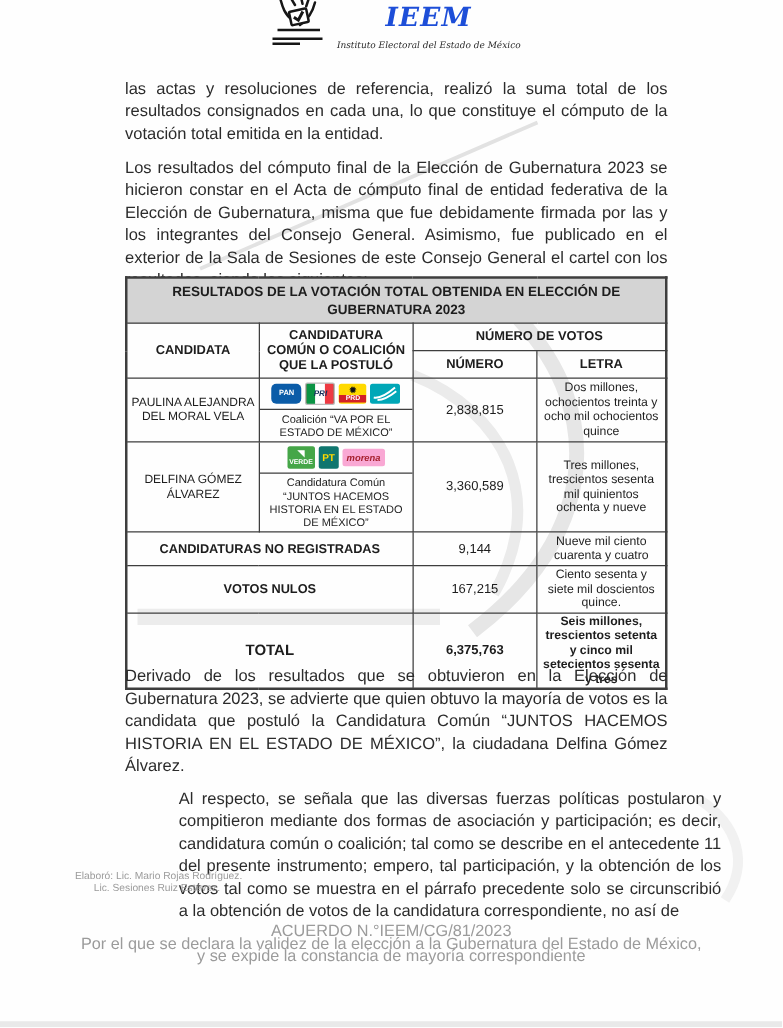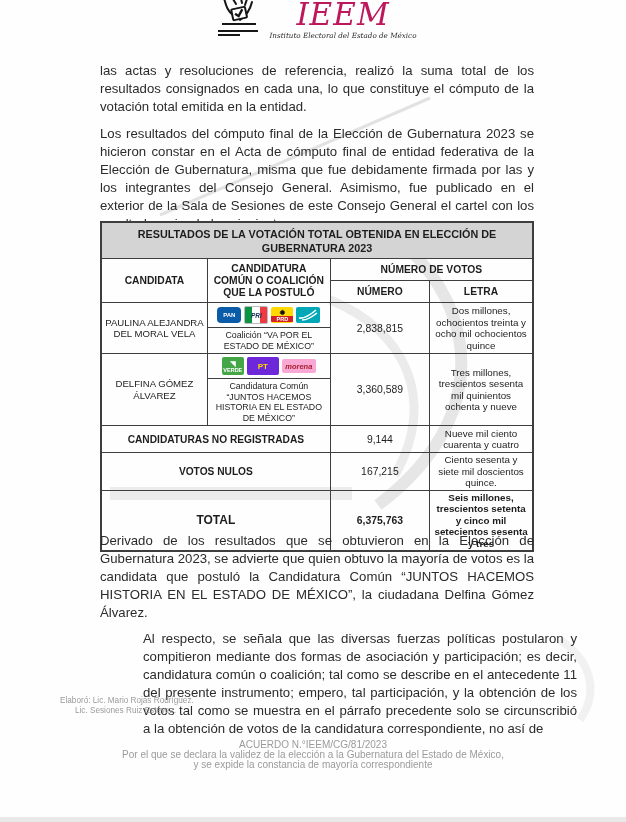--- a/index.html
+++ b/index.html
@@ -7,21 +7,21 @@
   .page{position:relative; width:626px; height:822px; background:#fefefe; overflow:hidden;}
 
   
   .watermark{position:absolute; inset:0; z-index:0; pointer-events:none;}
 
   
   .logo-block{position:absolute; top:-6px; left:0; width:626px; text-align:center; z-index:1;}
   .logo-inner{display:inline-flex; align-items:flex-end; gap:4px;}
   .logo-icon{width:56px; height:46px; overflow:hidden;}
   .logo-text{display:flex; flex-direction:column; align-items:center;}
-  .logo-acronym{font-family:"DejaVu Serif", serif; font-style:italic; font-weight:normal; font-size:31px; line-height:30px; color:#be185d; letter-spacing:1px;}
+  .logo-acronym{font-family:"DejaVu Serif", serif; font-style:italic; font-weight:bold; font-size:21px; line-height:30px; color:#1d4ed8; letter-spacing:1px;}
   .logo-subtitle{font-family:"DejaVu Serif", serif; font-style:italic; font-size:7.2px; color:#2a2a2a; margin-top:2px; white-space:nowrap;}
 
   
   .para{position:absolute; left:100px; width:434px; font-size:13.2px; line-height:18px; color:#2b2b2b; text-align:justify; z-index:1;}
   #p1{top:49px;}
   #p2{top:112px;}
   #p3{top:519px;}
   #p4{top:617px;margin-left:43px;}
 
   
@@ -50,27 +50,27 @@
   .plogo{display:inline-flex; align-items:center; justify-content:center; font-weight:bold; border-radius:2px; overflow:hidden; position:relative;}
   .pan{width:24px; height:16px; background:#0b5ca8; color:#ffffff; font-size:6px; border-radius:4px;}
   .pri{width:22px; height:16px; background:linear-gradient(90deg,#0b9444 0 33%,#ffffff 33% 67%,#ee3a43 67% 100%); color:#14315c; font-size:6.5px; font-style:italic; border:0.5px solid #bbb;}
   .prd{width:22px; height:16px; background:#ffd900; color:#111; flex-direction:column; font-size:5px; line-height:5px;}
   .prd .prd-band{background:#d22027; color:#fff; width:100%; font-size:5.5px; line-height:6px;}
   .prd .sun{font-size:7px; line-height:7px;}
   .na{width:24px; height:16px; background:#00a7b7;}
   .na svg{display:block;}
   .verde{width:22px; height:18px; background:#45a648; color:#fff; flex-direction:column; font-size:5.5px; line-height:6px;}
   .verde .bird{font-size:7px; line-height:7px; color:#fff;}
-  .pt{width:32px; height:18px; background:#6d28d9; color:#ffd900; font-size:8px;}
+  .pt{width:16px; height:18px; background:#0f766e; color:#ffd900; font-size:8px;}
   .morena{width:34px; height:14px; background:#f9a8d4; color:#a6212f; font-size:7.5px; font-style:italic;}
 
   
   .footer-elab{position:absolute; left:60px; top:696px; font-size:8.2px; line-height:10px; color:#9b9b9b; z-index:1;}
   .footer-elab .l2{padding-left:15px;}
-  .footer-center{position:absolute; left:0; top:740px; width:626px; text-align:center; font-size:10px; line-height:10px; color:#9b9b9b; z-index:1;}
+  .footer-center{position:absolute; left:0; top:740px; width:626px; text-align:center; font-size:13px; line-height:10px; color:#9b9b9b; z-index:1;}
   .bottom-strip{position:absolute; left:0; bottom:0; width:626px; height:5px; background:#e9e9e9; z-index:2;}
 </style>
 </head>
 <body>
 
 <div class="page">
 
   <svg class="watermark" width="626" height="822" viewBox="0 0 626 822">
     <path d="M 160 215 L 430 98" stroke="#e2e2e2" stroke-width="3" fill="none"></path>
     <path d="M 415 255 C 485 330, 478 430, 378 505" stroke="#e6e6e6" stroke-width="12" fill="none"></path>

